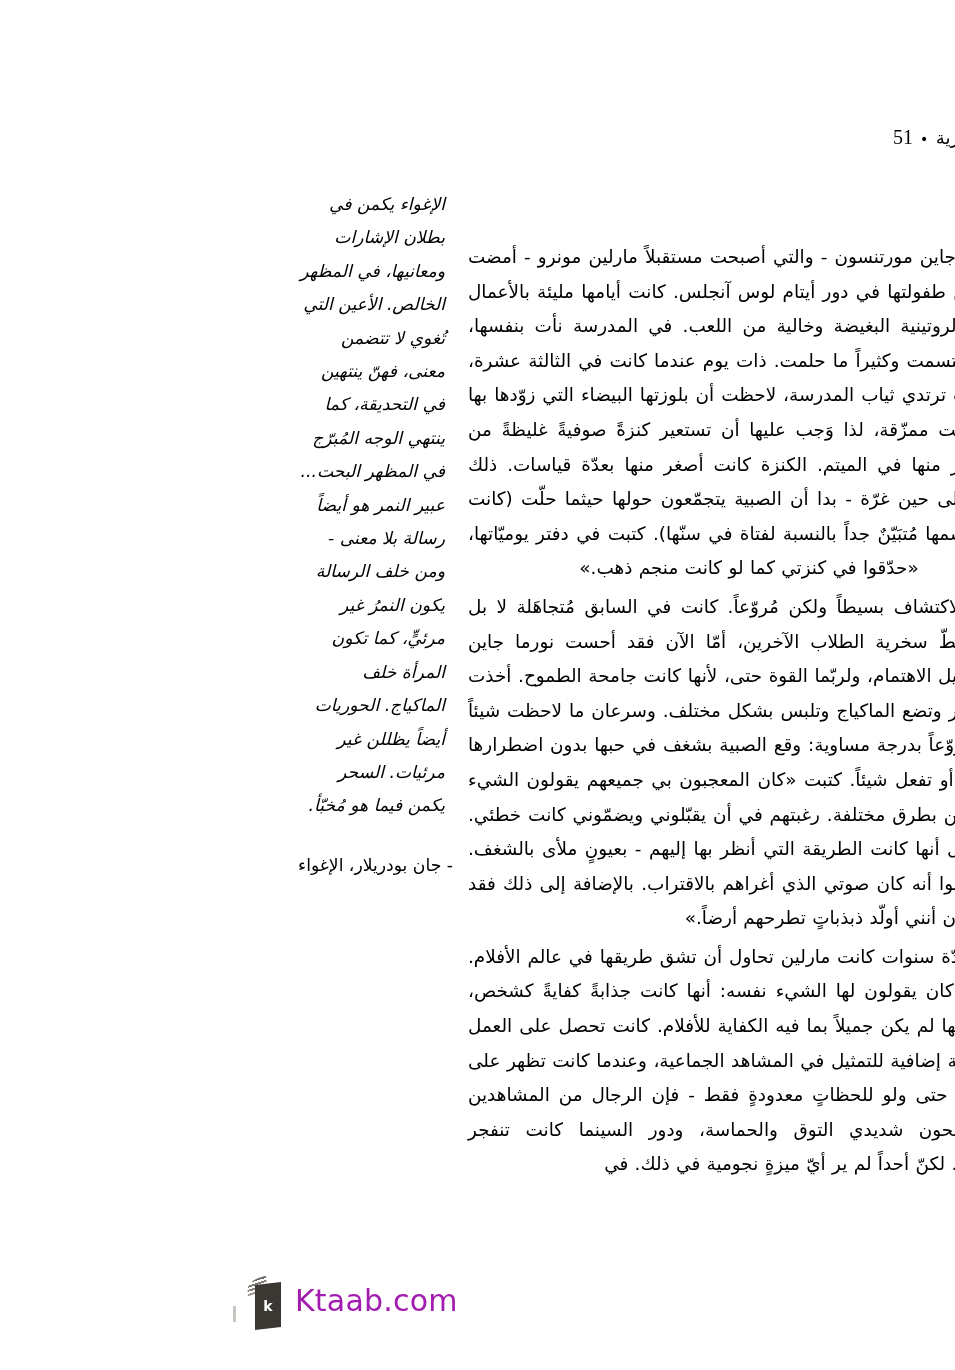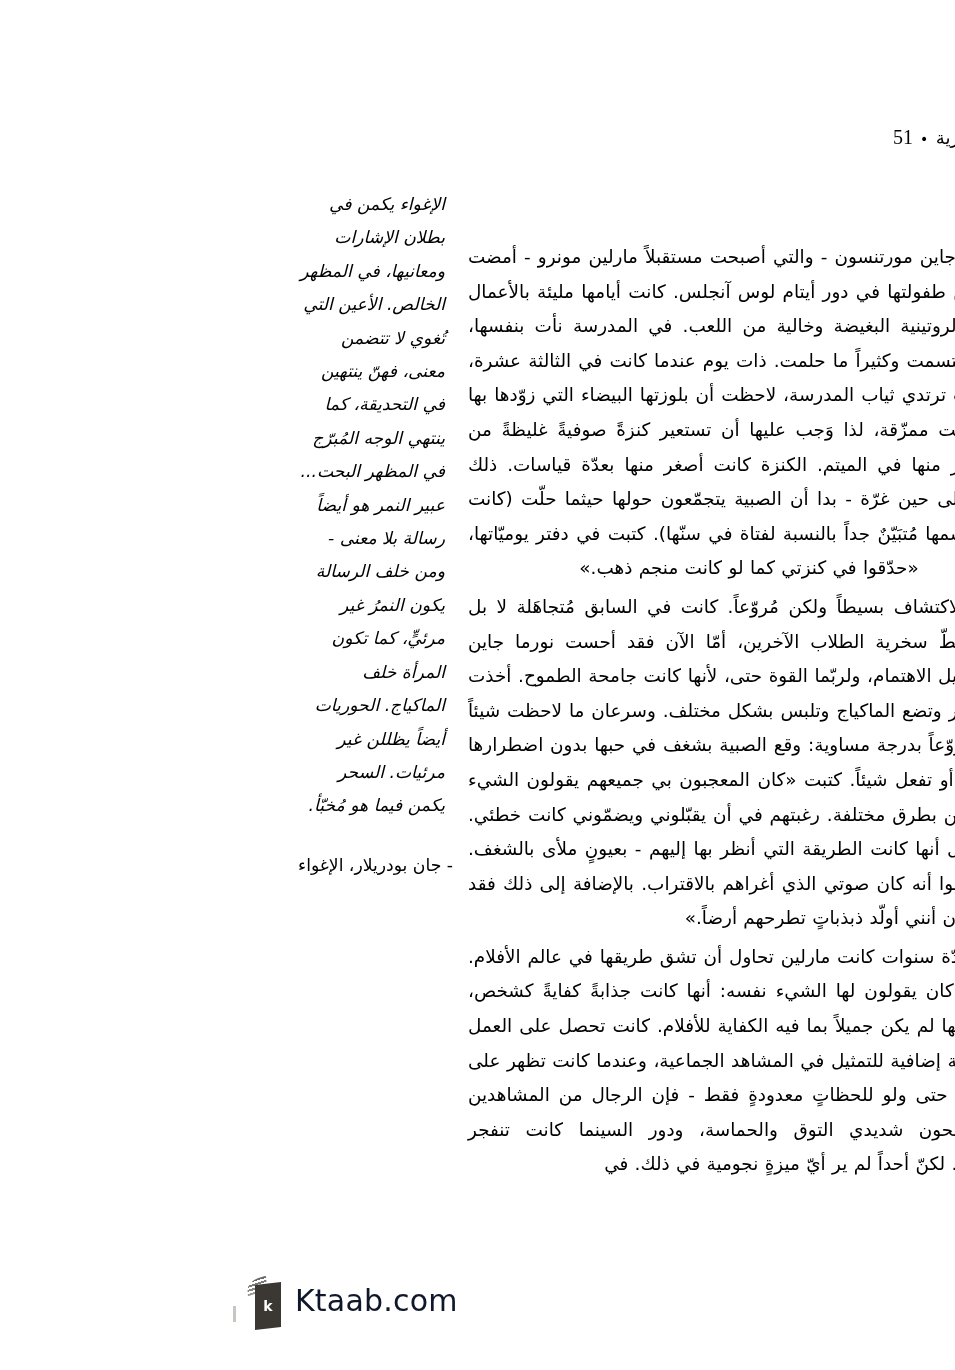--- a/index.html
+++ b/index.html
@@ -171,21 +171,21 @@
     color: #ffffff;
     font-family: "DejaVu Sans", sans-serif;
     font-size: 14px;
     font-weight: bold;
     line-height: 16px;
     text-align: center;
   }
   .wm-text {
     font-family: "DejaVu Sans", sans-serif;
     font-size: 30px;
-    color: #0f172a;
+    color: #a21caf;
     letter-spacing: 0.2px;
     line-height: 1;
   }
   .wm-edge-tick {
     position: absolute;
     left: -14px;
     top: 34px;
     width: 3px;
     height: 16px;
     background: #c9c6c2;

